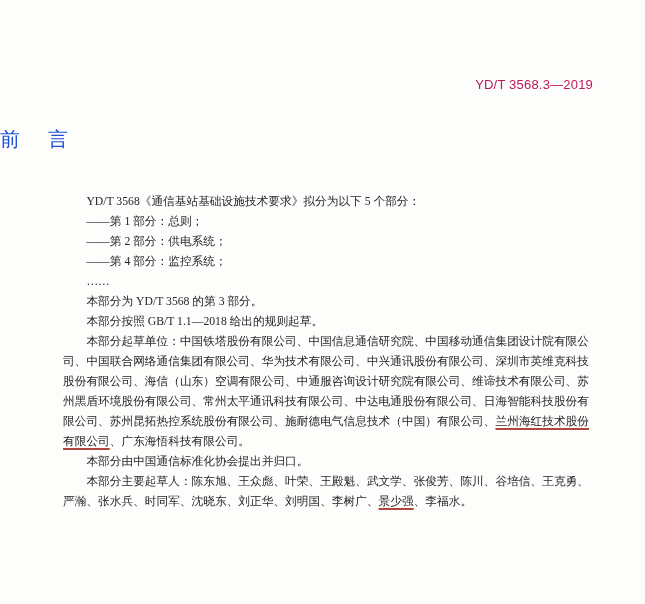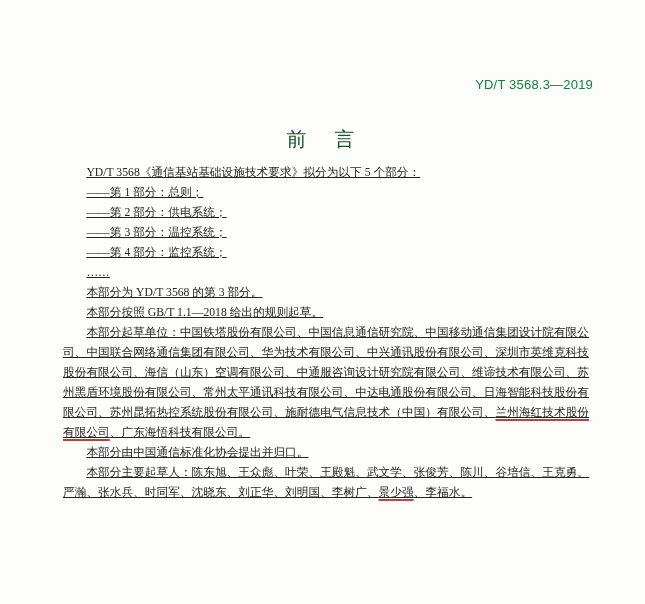--- a/index.html
+++ b/index.html
@@ -20,40 +20,38 @@
   }
   .header-code {
     position: absolute;
     top: 77px;
     left: 0;
     width: 593px;
     text-align: right;
     font-family: "Liberation Sans", "DejaVu Sans", sans-serif;
     font-size: 13px;
     letter-spacing: 0.2px;
-    color: #15803d;
+    color: #be185d;
   }
   .doc-title {
     position: absolute;
     top: 126px;
     left: 0;
     width: 645px;
     margin: 0;
-    text-align: center;
     font-size: 20px;
     font-weight: normal;
     letter-spacing: 4px;
-    color: #14532d;
+    color: #1d4ed8;
   }
   .body-block {
     position: absolute;
-    top: 163px;
+    top: 192px;
     left: 63px;
     width: 526px;
-    text-decoration: underline;
   }
   .para {
     margin: 0;
     font-size: 11.7px;
     line-height: 20px;
     text-align: justify;
     text-indent: 2em;
     letter-spacing: 0;
     word-break: break-all;
     color: #262626;
@@ -68,21 +66,20 @@
 </head>
 <body>
 
 <div class="page">
   <div class="header-code">YD/T 3568.3—2019</div>
   <h1 class="doc-title">前　言</h1>
   <div class="body-block">
       <p class="para"><span>YD/T 3568《通信基站基础设施技术要求》拟分为以下 5 个部分：</span></p>
       <p class="para"><span>——第 1 部分：总则；</span></p>
       <p class="para"><span>——第 2 部分：供电系统；</span></p>
-      <p class="para"><span>——第 3 部分：温控系统；</span></p>
       <p class="para"><span>——第 4 部分：监控系统；</span></p>
       <p class="para"><span>……</span></p>
       <p class="para"><span>本部分为 YD/T 3568 的第 3 部分。</span></p>
       <p class="para"><span>本部分按照 GB/T 1.1—2018 给出的规则起草。</span></p>
       <p class="para"><span>本部分起草单位：中国铁塔股份有限公司、中国信息通信研究院、中国移动通信集团设计院有限公司、中国联合网络通信集团有限公司、华为技术有限公司、中兴通讯股份有限公司、深圳市英维克科技股份有限公司、海信（山东）空调有限公司、中通服咨询设计研究院有限公司、维谛技术有限公司、苏州黑盾环境股份有限公司、常州太平通讯科技有限公司、中达电通股份有限公司、日海智能科技股份有限公司、苏州昆拓热控系统股份有限公司、施耐德电气信息技术（中国）有限公司、</span><span class="red-underline">兰州海红技术股份有限公司</span><span>、广东海悟科技有限公司。</span></p>
       <p class="para"><span>本部分由中国通信标准化协会提出并归口。</span></p>
       <p class="para"><span>本部分主要起草人：陈东旭、王众彪、叶荣、王殿魁、武文学、张俊芳、陈川、谷培信、王克勇、严瀚、张水兵、时同军、沈晓东、刘正华、刘明国、李树广、</span><span class="red-underline">景少强</span><span>、李福水。</span></p>
     </div>
 </div>
 

